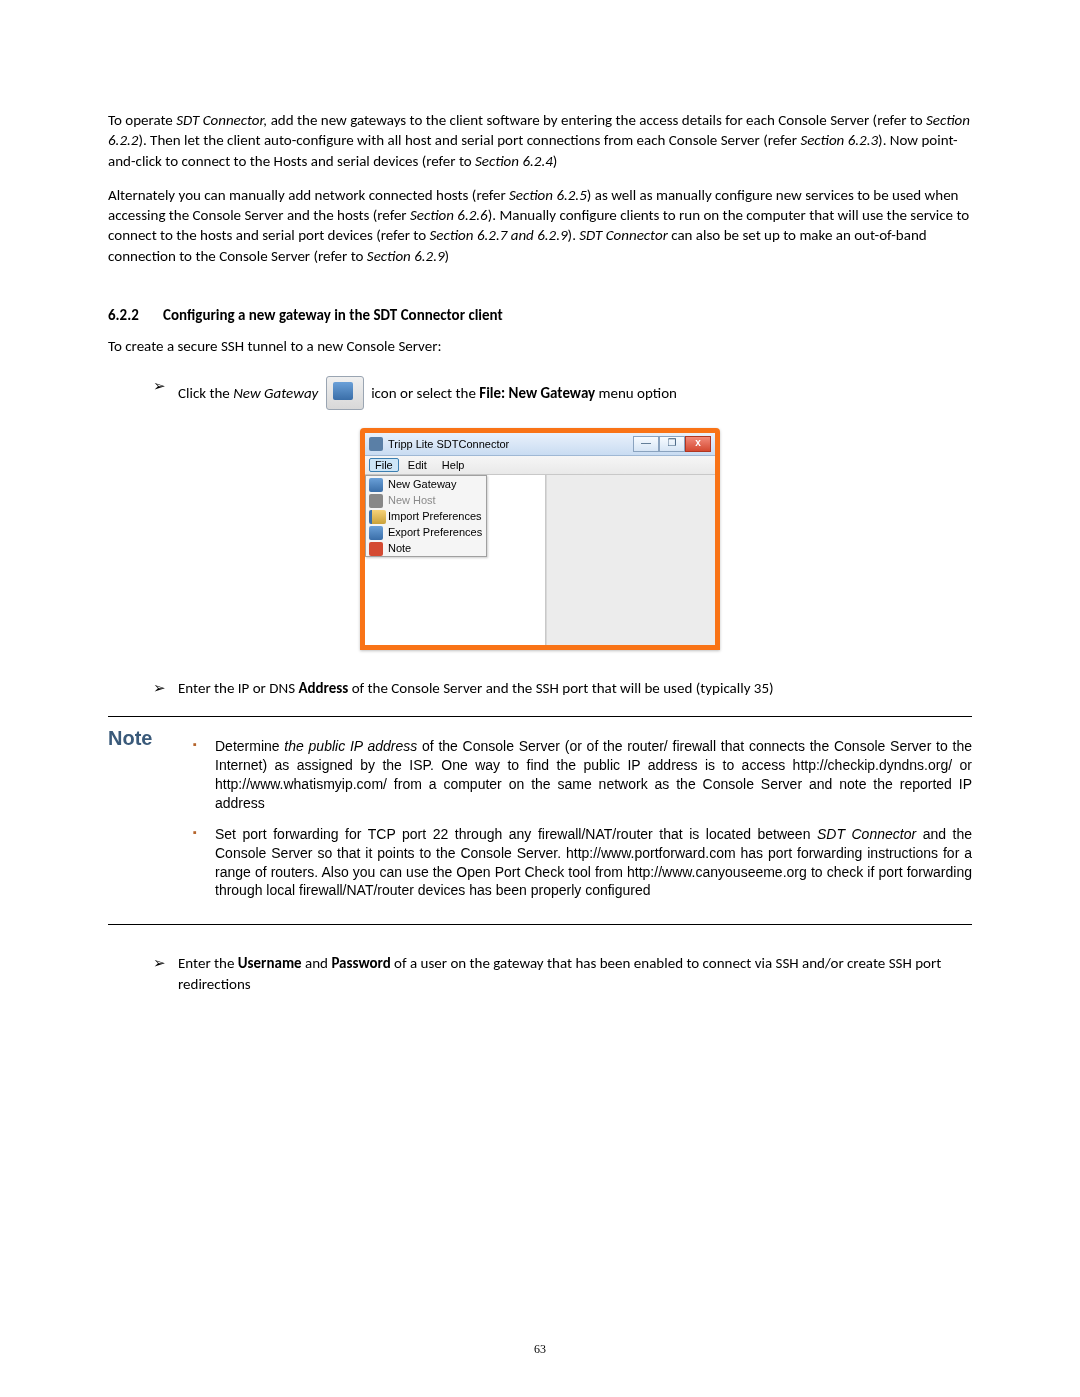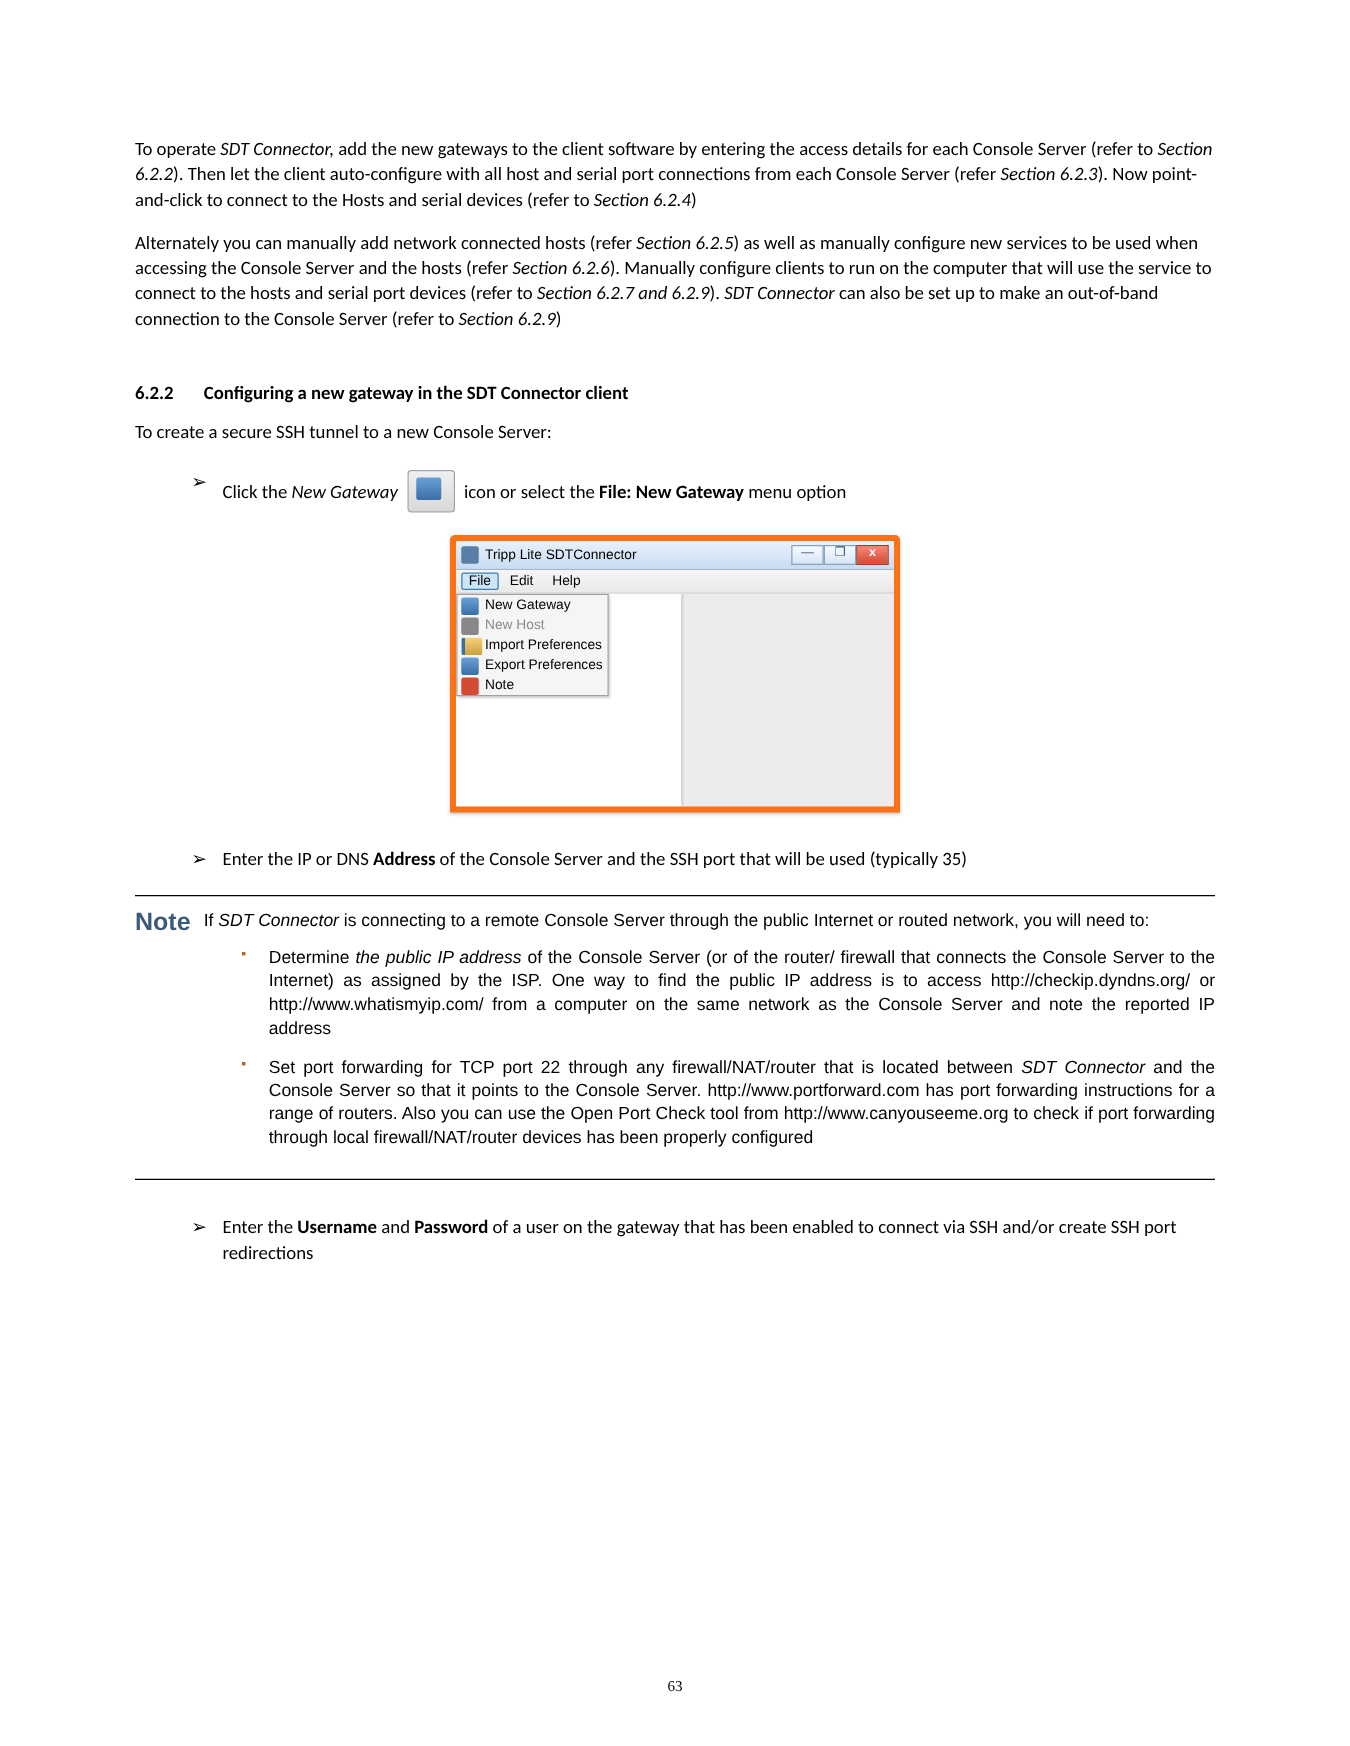--- a/index.html
+++ b/index.html
@@ -271,23 +271,20 @@
   <ul class="arrows">
     <li>
       <span>Enter the IP or DNS </span><span class="bold">Address</span><span> of the Console Server and the SSH port that will be used (typically 35)</span>
     </li>
   </ul>
 
   <div class="note-block">
     <div class="note-row">
       <div class="note-label">Note</div>
       <div class="note-body">
-        <div>
-          <span>If </span><span class="italic">SDT Connector</span><span> is connecting to a remote Console Server through the public Internet or routed network, you will need to:</span>
-        </div>
         <ul class="squares">
           <li>
             <span>Determine </span><span class="italic">the public IP address</span><span> of the Console Server (or of the router/ firewall that connects the Console Server to the Internet) as assigned by the ISP. One way to find the public IP address is to access </span><span class="link">http://checkip.dyndns.org/</span><span> or </span><span class="link">http://www.whatismyip.com/</span><span> from a computer on the same network as the Console Server and note the reported IP address</span>
           </li>
           <li>
             <span>Set port forwarding for TCP port 22 through any firewall/NAT/router that is located between </span><span class="italic">SDT Connector</span><span> and the Console Server so that it points to the Console Server. </span><span class="link">http://www.portforward.com</span><span> has port forwarding instructions for a range of routers. Also you can use the Open Port Check tool from </span><span class="link">http://www.canyouseeme.org</span><span> to check if port forwarding through local firewall/NAT/router devices has been properly configured</span>
           </li>
         </ul>
       </div>
     </div>

